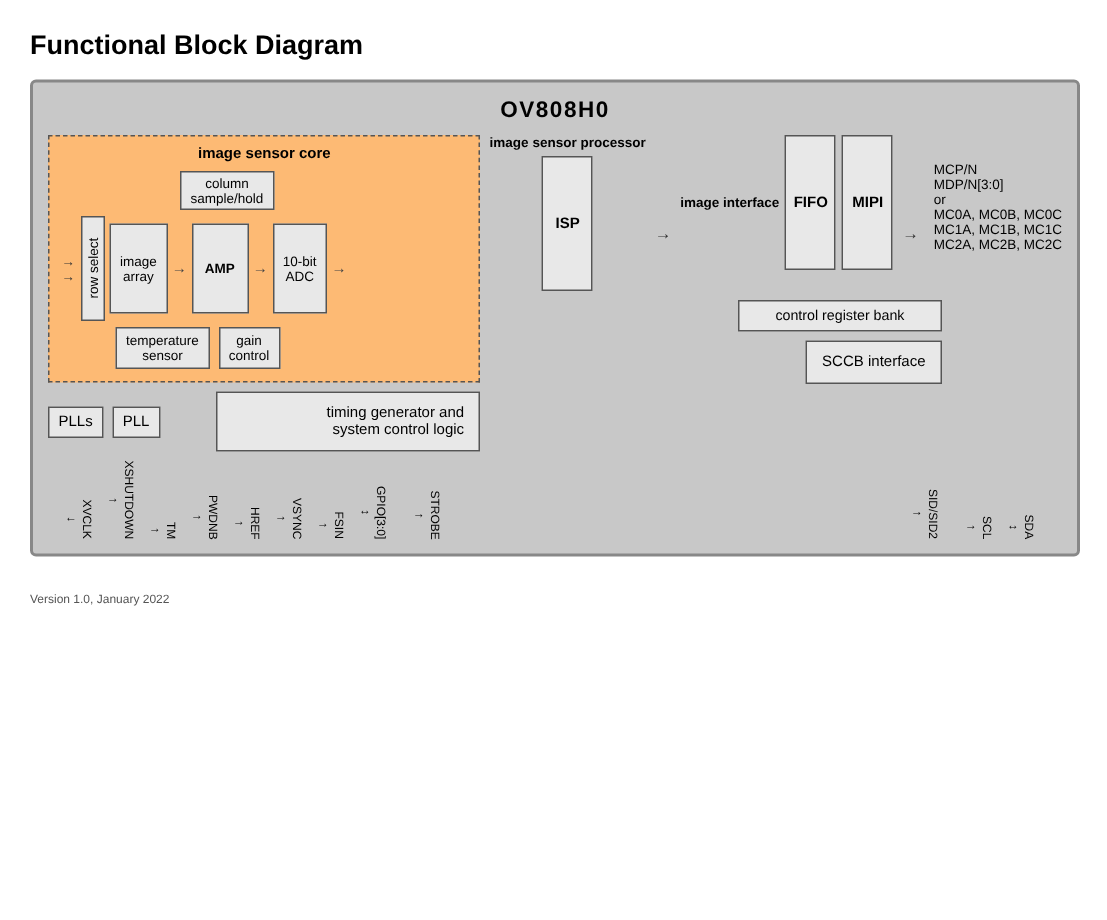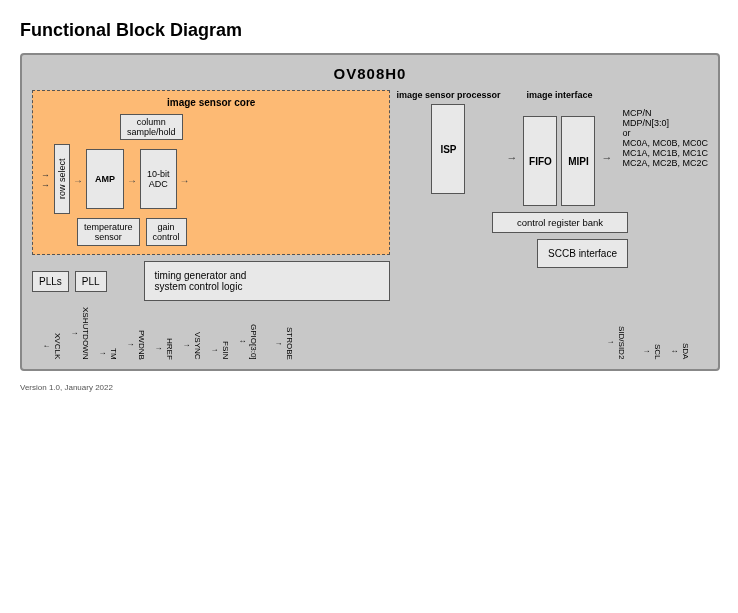--- a/index.html
+++ b/index.html
@@ -81,21 +81,21 @@
       padding: 4px 6px;
       font-size: 10px;
       text-align: center;
       white-space: nowrap;
     }
     .timing-box {
       border: 1.5px solid #555;
       background: #e8e8e8;
       padding: 8px 10px;
       font-size: 10px;
-      text-align: left;
+      text-align: right;
       flex: 1;
       margin-left: 31px;
     }
     
     .isp-section {
       display: flex;
       flex-direction: column;
       align-items: center;
       gap: 4px;
     }
@@ -112,23 +112,22 @@
       height: 90px;
       display: flex;
       align-items: center;
       justify-content: center;
       font-size: 10px;
       font-weight: bold;
       writing-mode: horizontal-tb;
     }
     .image-interface-section {
       display: flex;
-      flex-direction: column;
-      align-items: center;
-      gap: 16px;
+      align-items: center;
+      gap: 4px;
     }
     
     .ext-labels {
       display: flex;
       flex-direction: column;
       justify-content: center;
       font-size: 9px;
       padding-left: 4px;
       margin-top: 18px;
     }
@@ -158,21 +157,21 @@
       white-space: nowrap;
       display: flex;
       flex-direction: column;
       align-items: center;
       gap: 2px;
       width: 28px;
     }
     .version-text {
       font-size: 8px;
       color: #555;
-      margin-top: 12px;
+      margin-top: 24px;
     }
     .gain-temp {
       border: 1.5px solid #555;
       background: #e8e8e8;
       padding: 3px 6px;
       font-size: 9px;
       text-align: center;
     }
     .connector {
       color: #444;
@@ -200,20 +199,21 @@
 
         <div style="display:flex; align-items:center; gap:3px;">
 
           <div style="display:flex; flex-direction:column; align-items:center; margin-right:1px;">
             <div style="font-size:9px; color:#333;">→</div>
             <div style="font-size:9px; color:#333;">→</div>
           </div>
 
           <div class="row-select-label">row select</div>
 
+          <div class="block-box tall">image<br>array</div>
 
           <div class="connector">→</div>
 
           <div class="block-box tall" style="padding:6px 8px; font-weight:bold;">AMP</div>
 
           <div class="connector">→</div>
 
           <div class="block-box tall">10-bit<br>ADC</div>
 
           <div class="connector">→</div>

